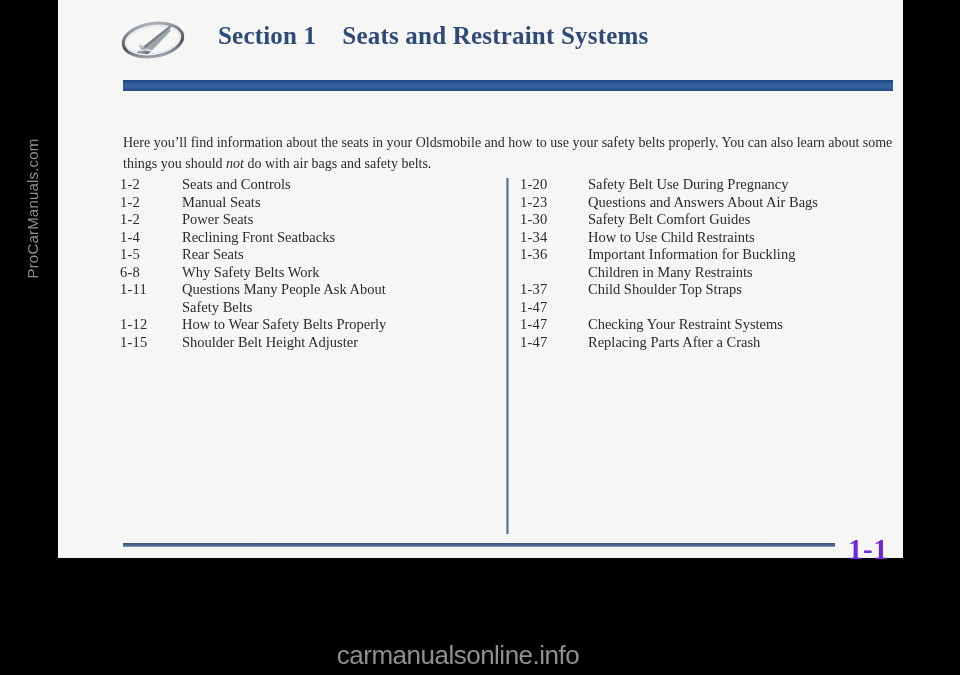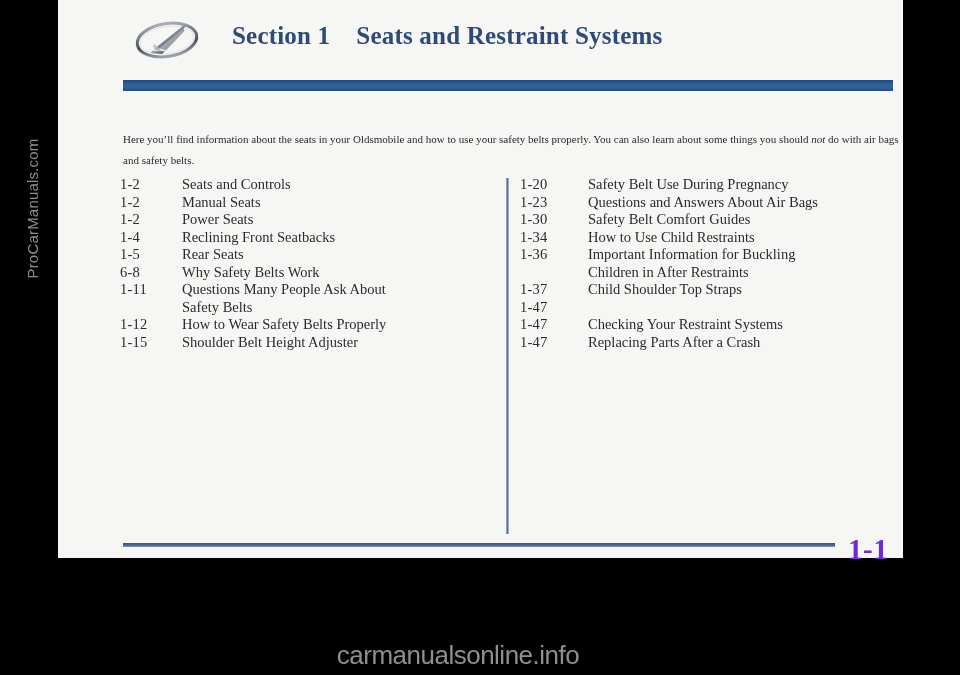--- a/index.html
+++ b/index.html
@@ -26,21 +26,20 @@
     background: #f6f6f5;
   }
 
   
   #header-band {
     position: absolute;
     left: 0;
     top: 18px;
     width: 845px;
     height: 46px;
-    margin-left: 14px;
   }
   #brand-logo {
     position: absolute;
     left: 62px;
     top: 2px;
     width: 66px;
     height: 40px;
   }
   #section-heading {
     position: absolute;
@@ -67,21 +66,21 @@
         #20477f 0%, #2f5f9b 40%, #33609c 70%, #24497f 100%);
     box-shadow: 0 1px 0 rgba(255,255,255,0.55);
   }
 
   
   #intro-paragraph {
     position: absolute;
     left: 65px;
     top: 118px;
     width: 778px;
-    font-size: 11px;
+    font-size: 14px;
     line-height: 21px;
     color: #2b2b2b;
     text-align: left;
   }
   #intro-paragraph i { font-style: italic; }
 
   
   #toc-region {
     position: absolute;
     left: 0px;
@@ -272,21 +271,21 @@
         <div class="toc-row">
           <span class="toc-page">1-34</span>
           <span class="toc-title">How to Use Child Restraints</span>
         </div>
         <div class="toc-row">
           <span class="toc-page">1-36</span>
           <span class="toc-title">Important Information for Buckling</span>
         </div>
         <div class="toc-row continuation">
           <span class="toc-page"></span>
-          <span class="toc-title">Children in After Restraints</span>
+          <span class="toc-title">Children in Many Restraints</span>
         </div>
         <div class="toc-row">
           <span class="toc-page">1-37</span>
           <span class="toc-title">Child Shoulder Top Straps</span>
         </div>
         <div class="toc-row">
           <span class="toc-page">1-47</span>
         </div>
         <div class="toc-row">
           <span class="toc-page">1-47</span>

